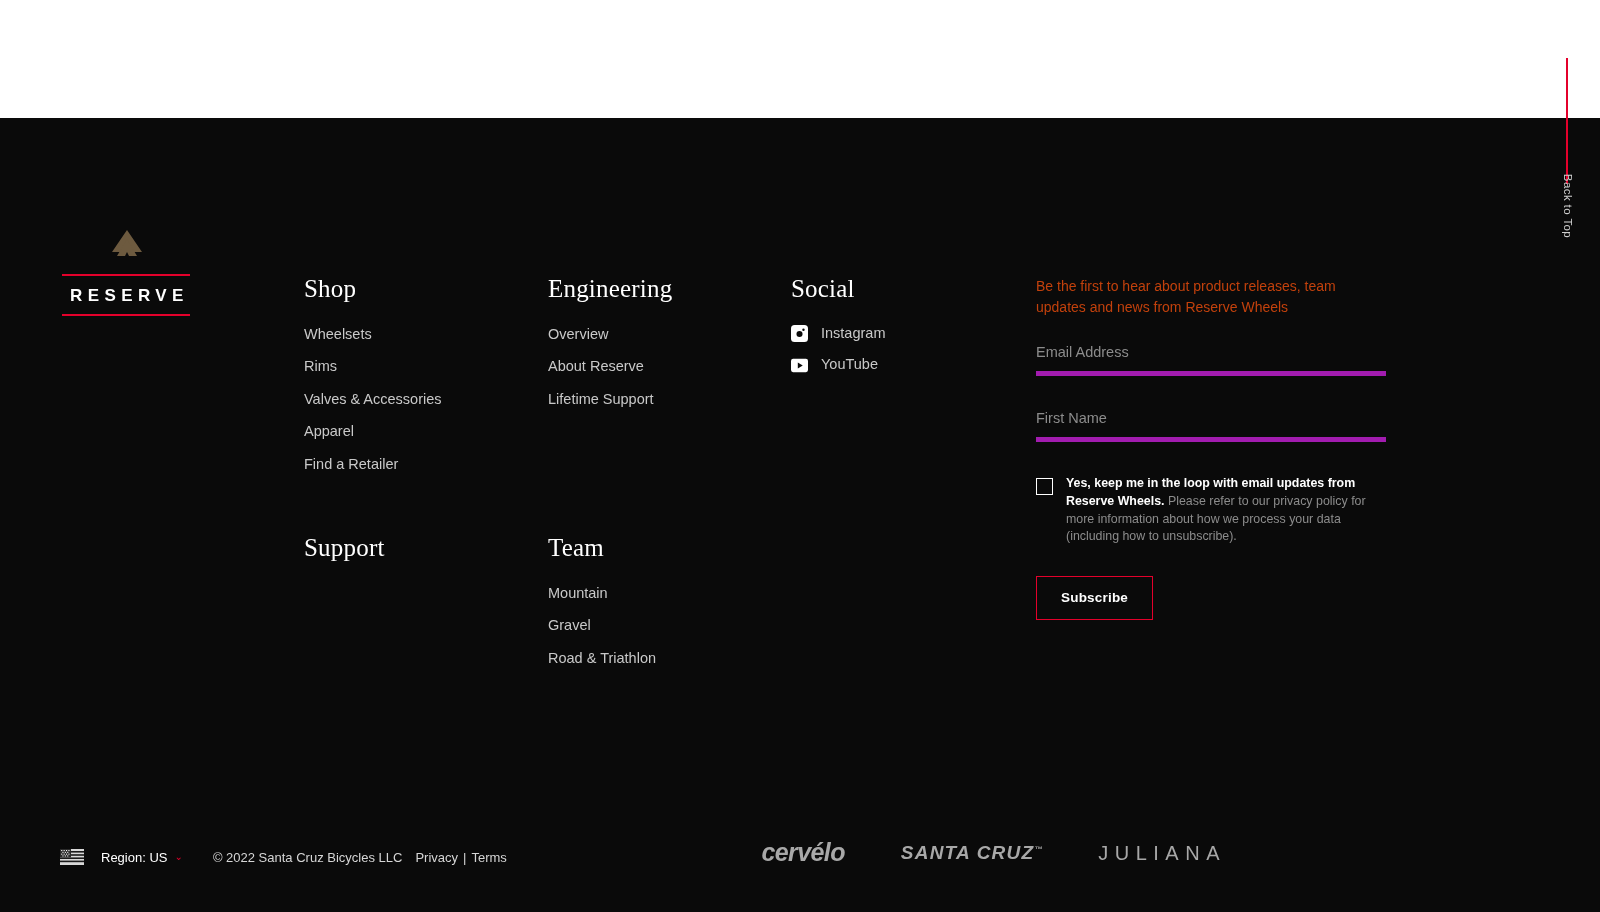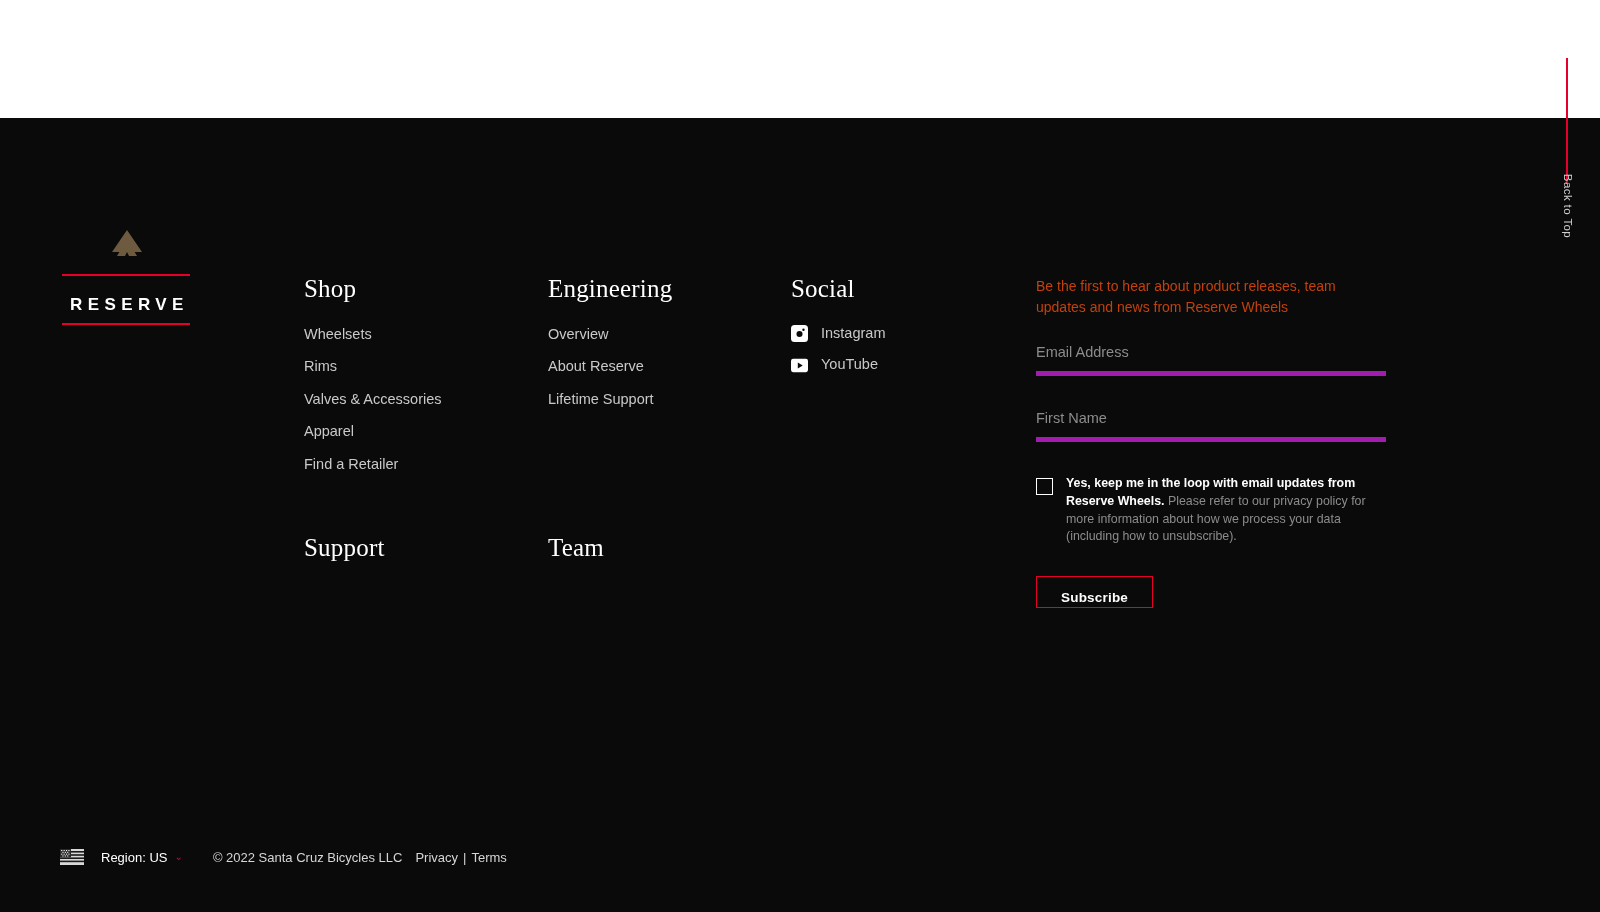--- a/index.html
+++ b/index.html
@@ -42,21 +42,21 @@
   }
 
   
   .brand { position:absolute; left:62px; top:104px; width:130px; }
   .brand-mark { width:130px; height:42px; display:block; }
   .brand-rule { width:128px; height:2px; background:#e4002b; }
   .brand-rule.top { margin-top:10px; }
   .brand-rule.bottom { margin-top:0; }
   .brand-word {
     font-size:17px; font-weight:700; letter-spacing:5.4px;
-    color:#ffffff; padding:20px 0 10px 8px; line-height:1;
+    color:#ffffff; padding:11px 0 10px 8px; line-height:1;
   }
 
   
   .col { position:absolute; }
   .col-head {
     font-family:"Liberation Serif", serif;
     font-size:25px; font-weight:400; color:#ffffff;
     letter-spacing:0.2px; line-height:1;
     margin-bottom:24px; white-space:nowrap;
   }
@@ -100,21 +100,21 @@
     width:17px; height:17px; border:1.5px solid #ffffff; background:transparent;
     flex:0 0 auto; margin:3px 13px 0 0; cursor:pointer;
   }
   .consent-text { font-size:12.4px; line-height:1.42; color:#8c8c8c; }
   .consent-text b { color:#ffffff; font-weight:700; }
 
   .subscribe-btn {
     display:inline-block; border:1px solid #e4002b; background:transparent;
     color:#ffffff; font-family:"Liberation Sans", sans-serif;
     font-size:13.5px; font-weight:700; letter-spacing:0.2px;
-    padding:0 24px; height:32px; line-height:42px; cursor:pointer;
+    padding:0 24px; height:44px; line-height:42px; cursor:pointer;
   }
 
   
   .footer-bottom {
     position:absolute; left:0; bottom:0; width:1284px; height:100px;
   }
   .bb-left { position:absolute; left:60px; top:37px; display:flex; align-items:center; }
   .flag-ico { width:24px; height:16px; display:block; margin-right:17px; }
   .region { font-size:13px; color:#ffffff; white-space:nowrap; }
   .region-caret { display:inline-block; margin-left:7px; color:#e4002b; font-size:10px; vertical-align:2px; }
@@ -206,20 +206,25 @@
           </li>
         </ul>
       </nav>
 
       <nav class="col col-support">
         <h3 class="col-head">Support</h3>
       </nav>
 
       <nav class="col col-team">
         <h3 class="col-head">Team</h3>
+        <ul class="col-links">
+          <li><a href="#">Mountain</a></li>
+          <li><a href="#">Gravel</a></li>
+          <li><a href="#">Road &amp; Triathlon</a></li>
+        </ul>
       </nav>
 
       <section class="connected">
         <p class="connected-blurb">Be the first to hear about product releases, team updates and news from Reserve Wheels</p>
 
         <div class="field">
           <input type="email" placeholder="Email Address" style="">
         </div>
 
         <div class="field">
@@ -267,16 +272,21 @@
           </g>
         </svg>
 
         <span class="region"><span>Region: US</span><span class="region-caret">⌄</span></span>
 
         <span class="copyright">© 2022 Santa Cruz Bicycles LLC</span>
 
         <span class="legal"><a href="#">Privacy</a><span class="sep">|</span><a href="#">Terms</a></span>
       </div>
 
+      <div class="bb-right">
+        <span class="wordmark wm-cervelo">cervélo</span>
+        <span class="wordmark wm-santacruz"><span>SANTA CRUZ</span><span class="tm">™</span></span>
+        <span class="wordmark wm-juliana">JULIANA</span>
+      </div>
     </div>
 
   </footer>
 </div>
 
 </body></html>

